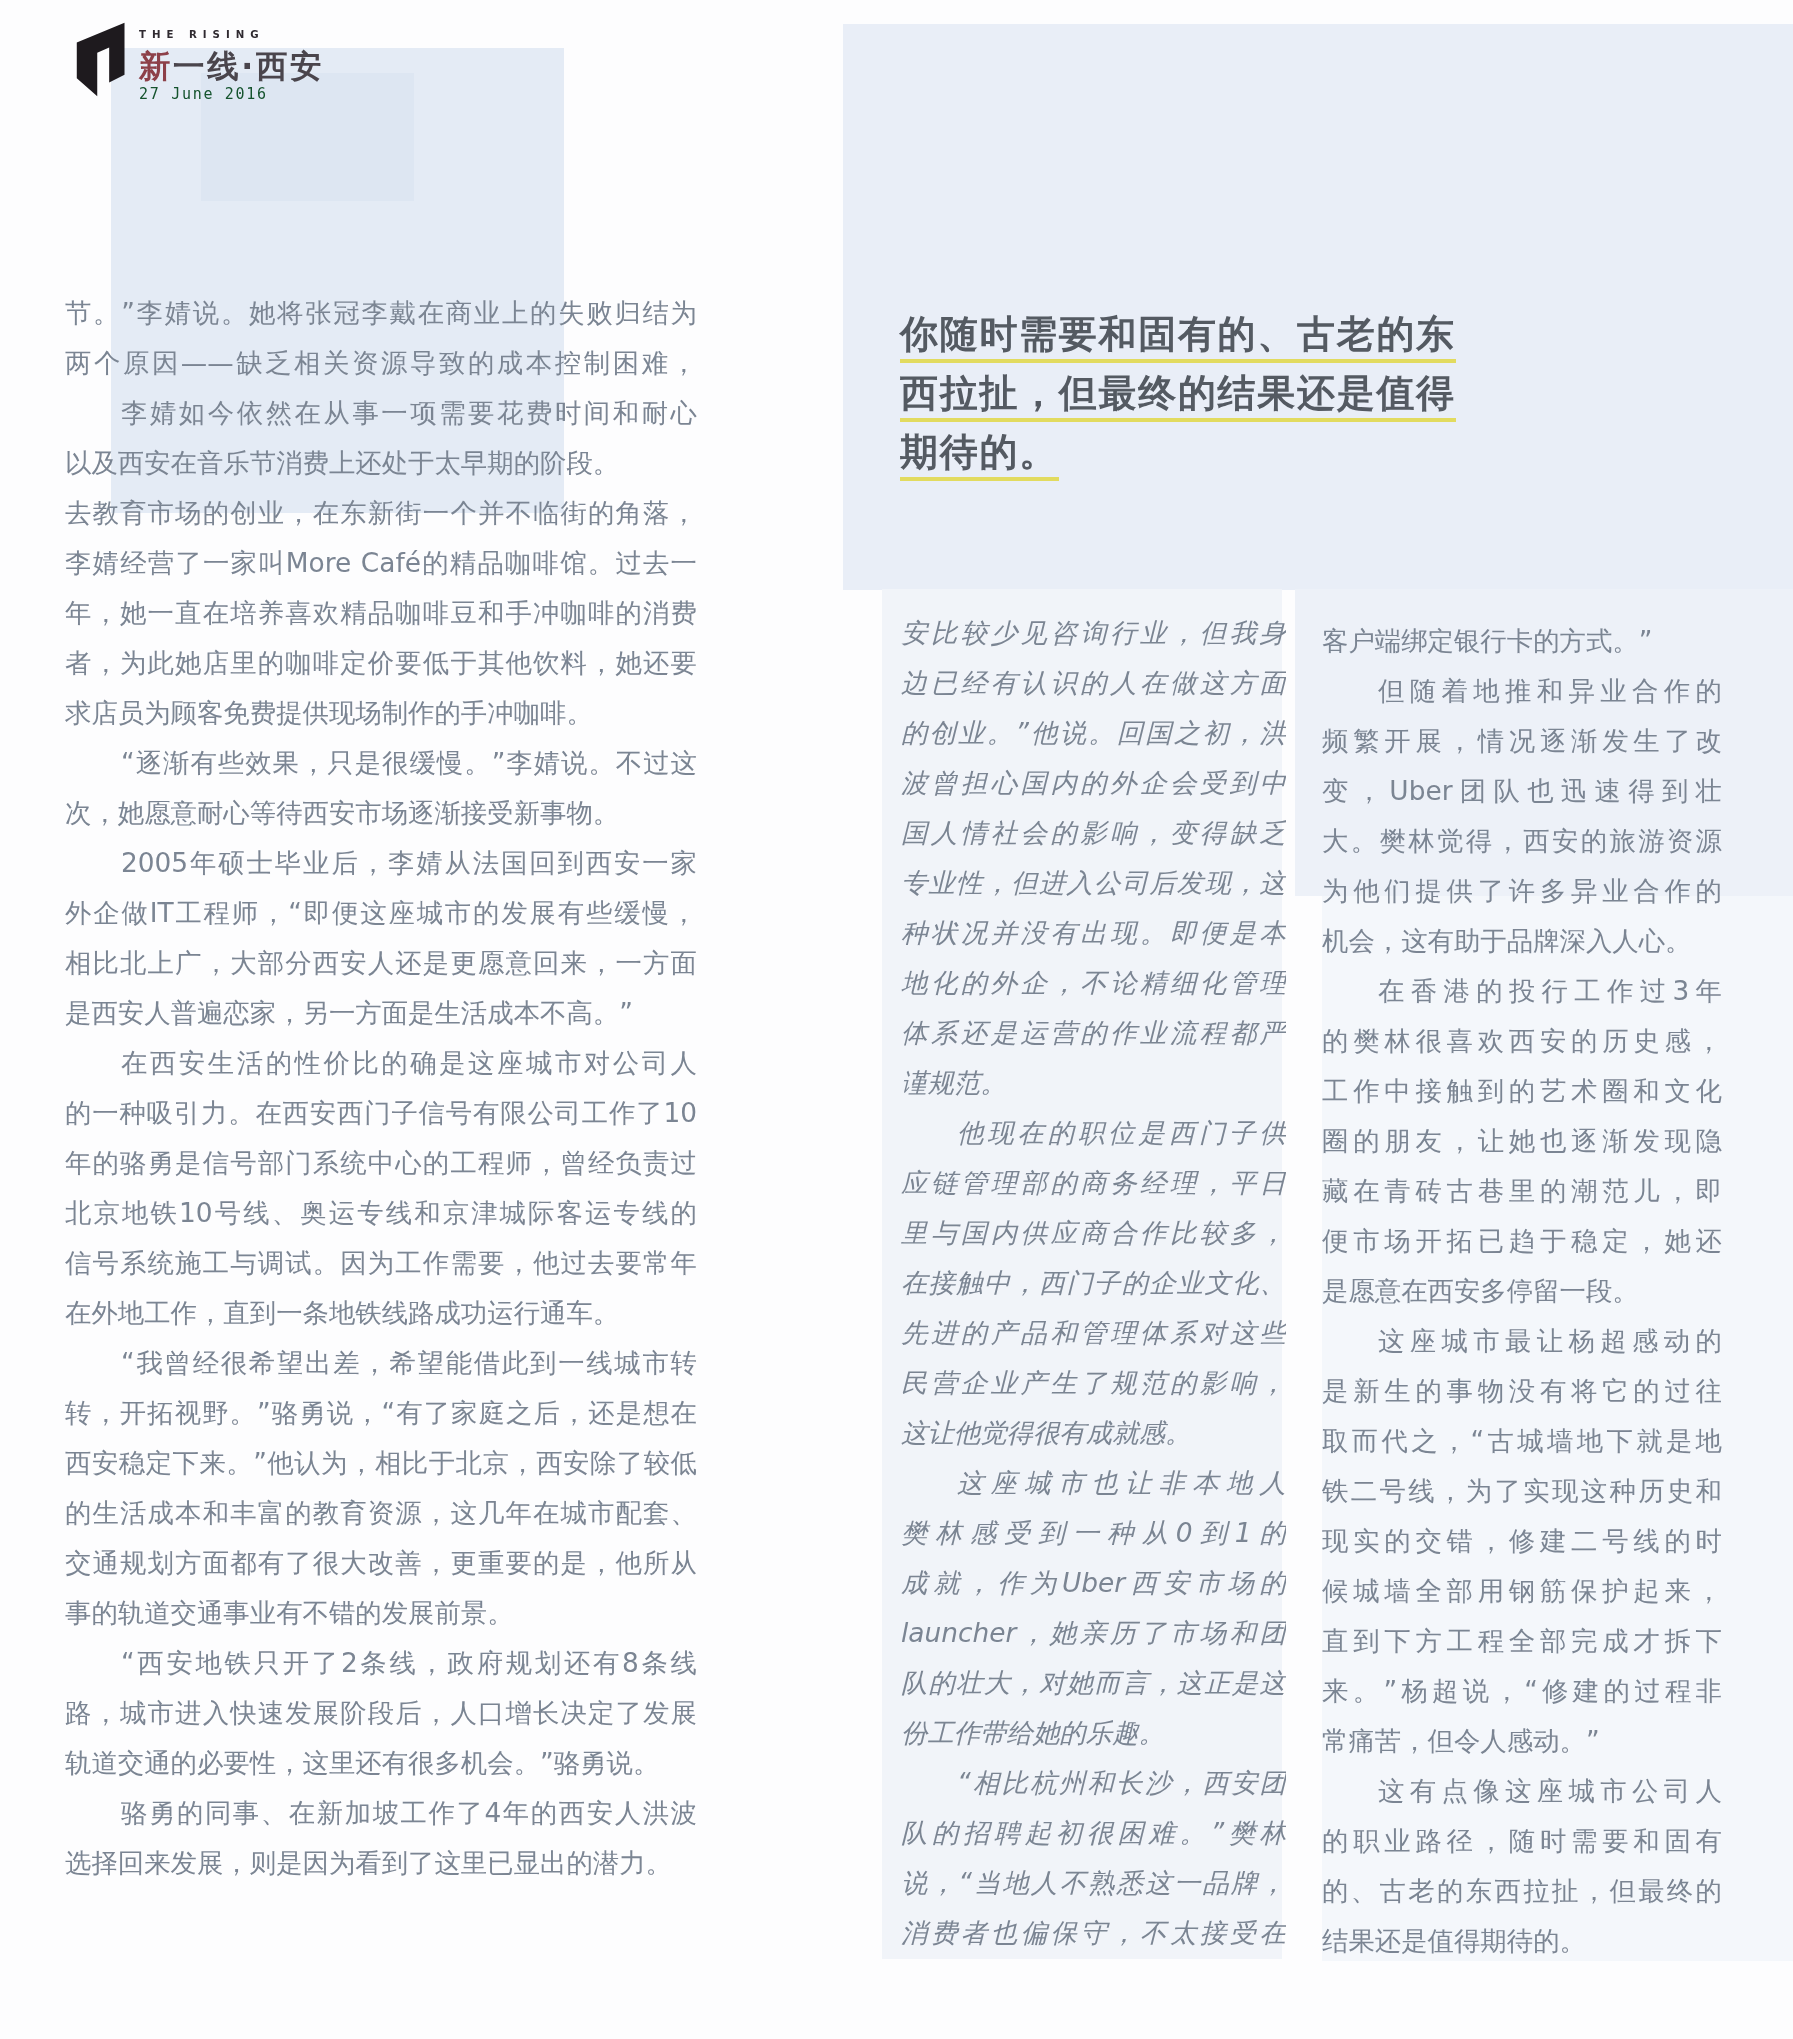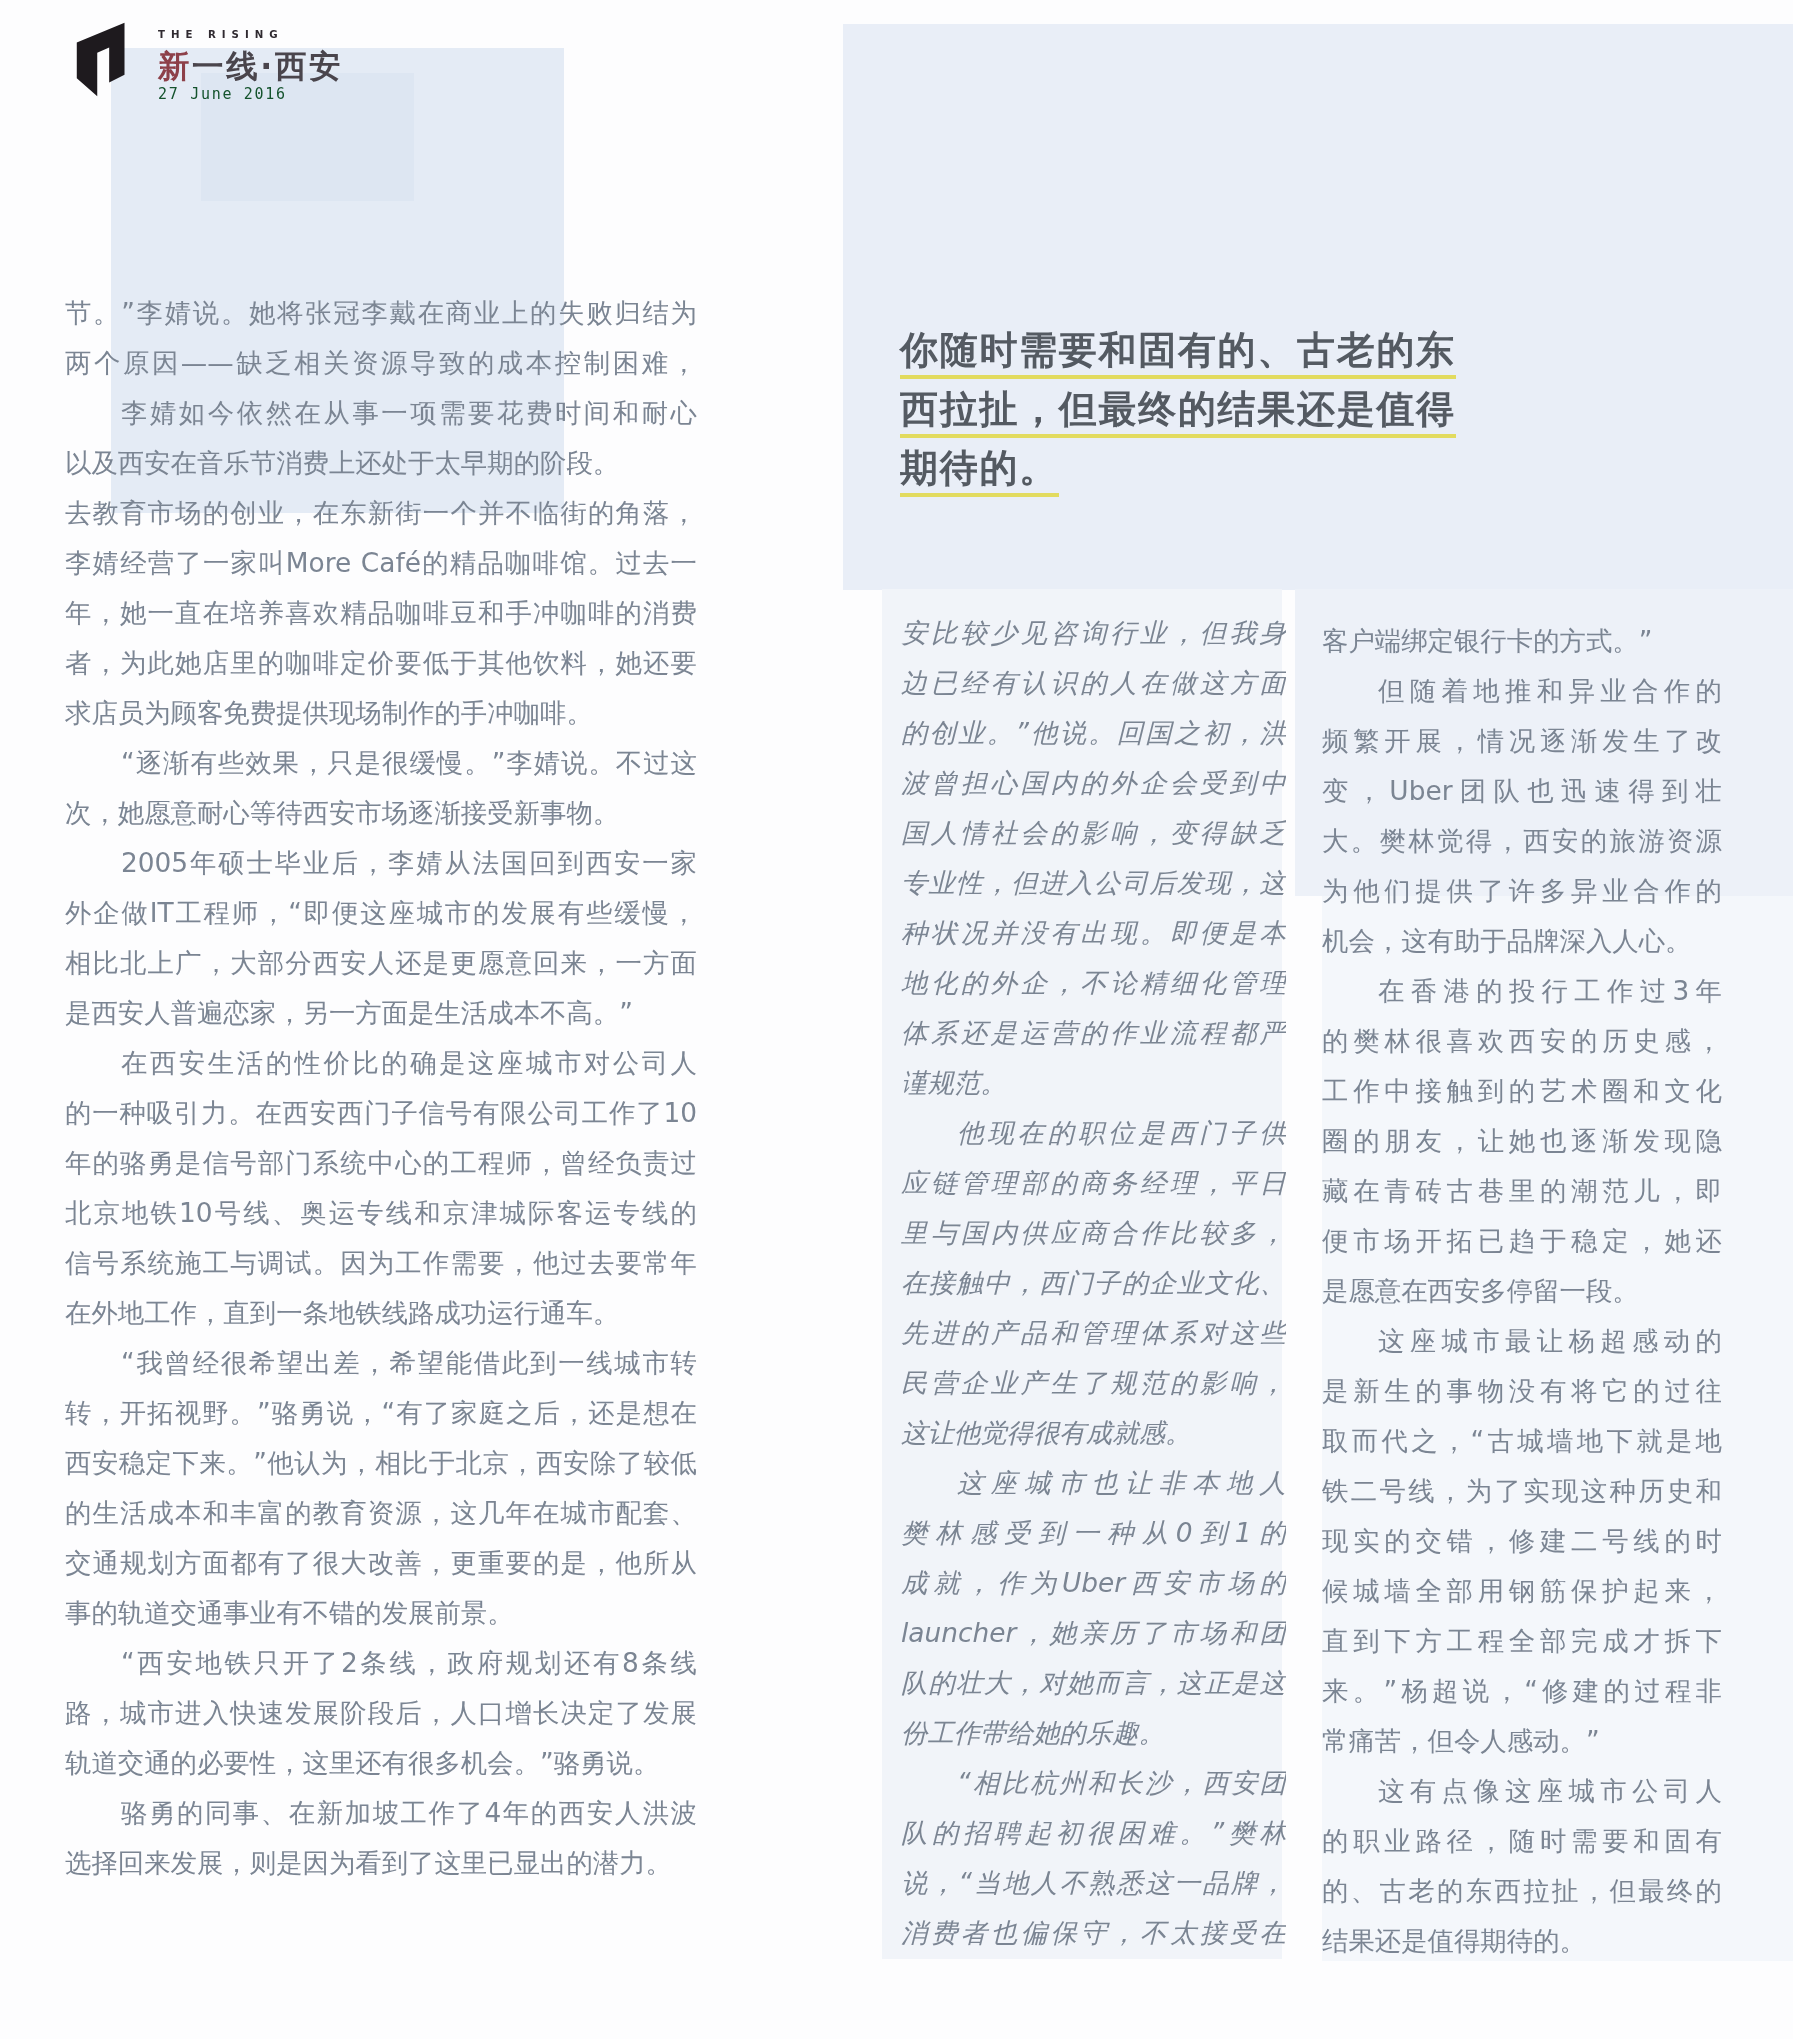--- a/index.html
+++ b/index.html
@@ -13,30 +13,30 @@
   
   .ghost{position:absolute;pointer-events:none;}
   .g1{left:111px;top:48px;width:453px;height:465px;background:#e4ebf5;}
   .g1b{left:201px;top:73px;width:213px;height:128px;background:#dde6f2;}
   .g2{left:843px;top:24px;width:951px;height:566px;background:#e9eef7;}
   .g3{left:1295px;top:589px;width:499px;height:307px;background:#edf1f8;}
   .g4{left:882px;top:589px;width:400px;height:1370px;background:#f1f4f9;}
   .g5{left:1322px;top:896px;width:472px;height:1065px;background:#f4f7fb;}
 
   
-  .masthead{position:absolute;left:75px;top:22px;display:flex;align-items:flex-start;gap:30px;}
+  .masthead{position:absolute;left:75px;top:22px;display:flex;align-items:flex-start;gap:11px;}
   .logo-mark{width:53px;height:75px;flex:0 0 auto;}
   .brand{display:flex;flex-direction:column;}
   .brand-en{font-size:10.2px;font-weight:700;letter-spacing:6px;color:#2f2a30;margin-top:6.8px;}
   .brand-cn{font-size:31.5px;font-weight:600;color:#4a454c;letter-spacing:2.6px;margin-top:8px;line-height:1.15;}
   .brand-cn .red{color:#8d4049;}
   .brand-date{font-family:"DejaVu Sans Mono",monospace;font-size:15px;color:#14532d;letter-spacing:1.7px;margin-top:1px;}
 
   
-  .pullquote{position:absolute;left:900px;top:328px;width:572px;}
+  .pullquote{position:absolute;left:900px;top:312px;width:572px;}
   .pq-line{line-height:44px;margin-bottom:6.8px;white-space:nowrap;}
   .pq-text{
     font-size:38px;font-weight:700;color:#545a62;letter-spacing:1.7px;
     border-bottom:4.3px solid #e2db5f;padding-bottom:3.4px;
   }
 
   
   .col{position:absolute;}
   .col-left {left:65px;  top:288px;width:632px;}
   .col-mid  {left:901px;top:608px;width:385px;font-style:italic;}

